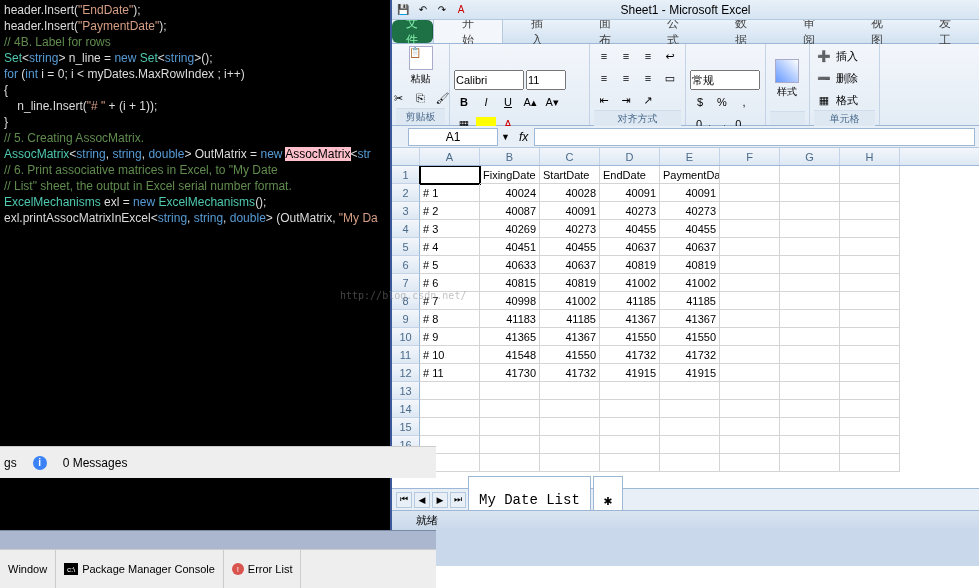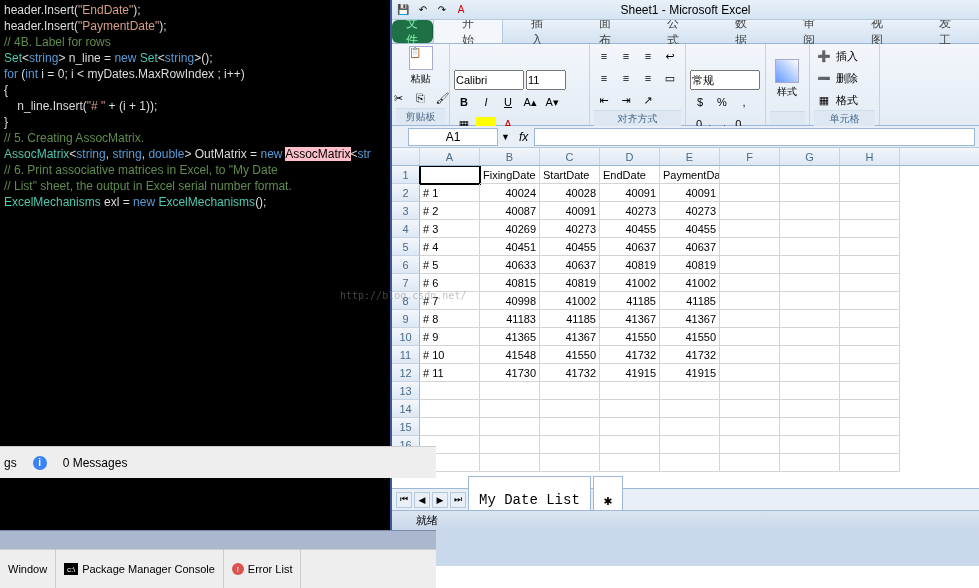--- a/index.html
+++ b/index.html
@@ -73,20 +73,21 @@
       <div class="line"><span class="tok-type">Set</span><span class="tok-id">&lt;</span><span class="tok-kw">string</span><span class="tok-id">&gt; n_line = </span><span class="tok-kw">new </span><span class="tok-type">Set</span><span class="tok-id">&lt;</span><span class="tok-kw">string</span><span class="tok-id">&gt;();</span></div>
       <div class="line"><span class="tok-kw">for </span><span class="tok-id">(</span><span class="tok-kw">int</span><span class="tok-id"> i = 0; i &lt; myDates.MaxRowIndex ; i++)</span></div>
       <div class="line"><span class="tok-id">{</span></div>
       <div class="line"><span class="tok-id">    n_line.Insert(</span><span class="tok-str">"# "</span><span class="tok-id"> + (i + 1));</span></div>
       <div class="line"><span class="tok-id">}</span></div>
       <div class="line"><span class="tok-comm">// 5. Creating AssocMatrix.</span></div>
       <div class="line"><span class="tok-type">AssocMatrix</span><span class="tok-id">&lt;</span><span class="tok-kw">string</span><span class="tok-id">, </span><span class="tok-kw">string</span><span class="tok-id">, </span><span class="tok-kw">double</span><span class="tok-id">&gt; OutMatrix = </span><span class="tok-kw">new </span><span class="tok-hl">AssocMatrix</span><span class="tok-id">&lt;</span><span class="tok-kw">str</span></div>
       <div class="line"><span class="tok-comm">// 6. Print associative matrices in Excel, to "My Date</span></div>
       <div class="line"><span class="tok-comm">// List" sheet, the output in Excel serial number format.</span></div>
       <div class="line"><span class="tok-type">ExcelMechanisms</span><span class="tok-id"> exl = </span><span class="tok-kw">new </span><span class="tok-type">ExcelMechanisms</span><span class="tok-id">();</span></div>
+      <div class="line"><span class="tok-id">exl.printAssocMatrixInExcel&lt;</span><span class="tok-kw">string</span><span class="tok-id">, </span><span class="tok-kw">string</span><span class="tok-id">, </span><span class="tok-kw">double</span><span class="tok-id">&gt; (OutMatrix, </span><span class="tok-str">"My Da</span></div>
     </div>
 
   <div class="excel-pane">
     <div class="excel-title">
       <div class="qat">
         <span>💾</span>
         <span>↶</span>
         <span>↷</span>
         <span style="color:#c00">A</span>
       </div>

